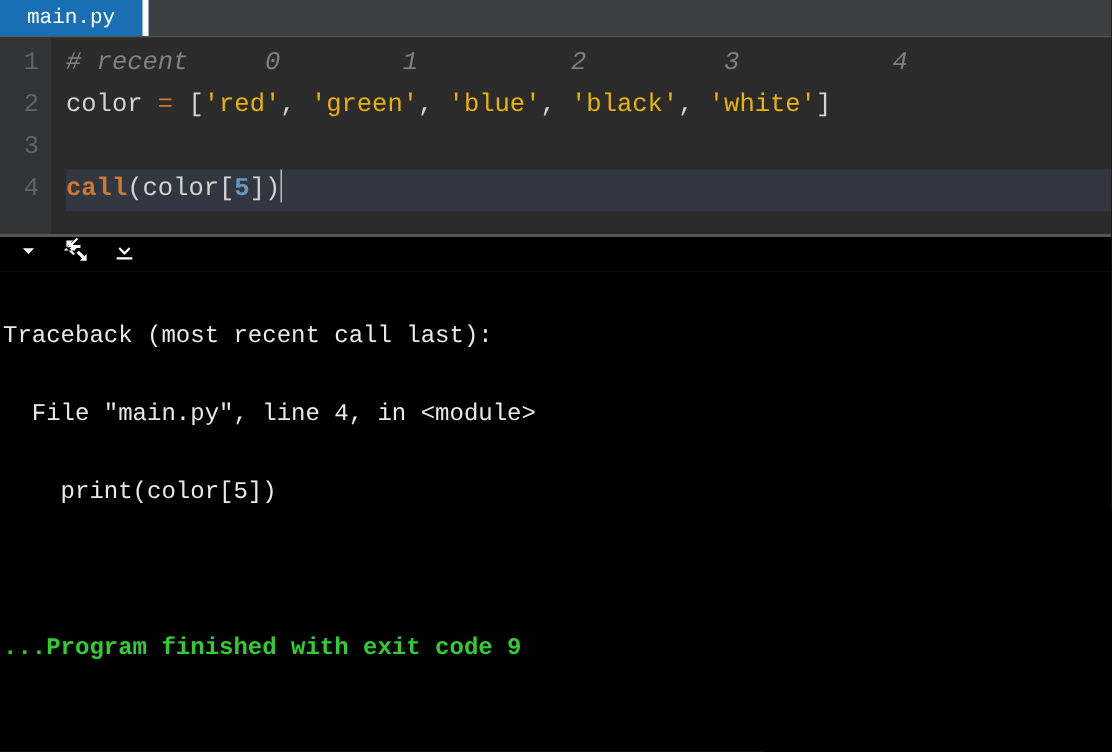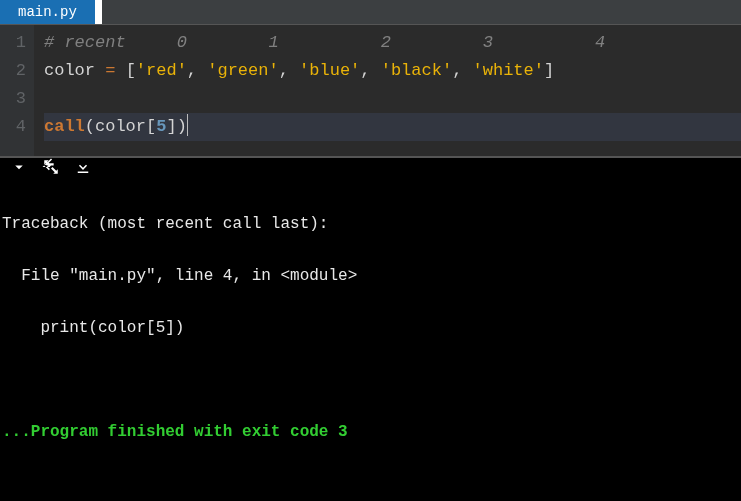--- a/index.html
+++ b/index.html
@@ -18,21 +18,21 @@
     display: flex;
     border-bottom: 1px solid #555;
   }
   .tab {
     background: #1a6fb3;
     color: #fff;
     padding: 4px 18px;
     font-size: 14px;
     display: flex;
     align-items: center;
-    border-right: 7px solid #ffffff;
+    border-right: 4px solid #ffffff;
   }
   .editor {
     display: flex;
     background: #2b2b2b;
     height: 169px;
     font-size: 17px;
     line-height: 28px;
   }
   .gutter {
     width: 34px;
@@ -132,15 +132,15 @@
       </svg>
   </span>
 </div>
 
 <div class="console">
 <div>Traceback (most recent call last):</div>
 <div>  File "main.py", line 4, in &lt;module&gt;</div>
 <div>    print(color[5])</div>
 <div></div>
 <div></div>
-<div class="green">...Program finished with exit code 3</div>
+<div class="green">...Program finished with exit code 9</div>
 
 </div>
 
 </body></html>

